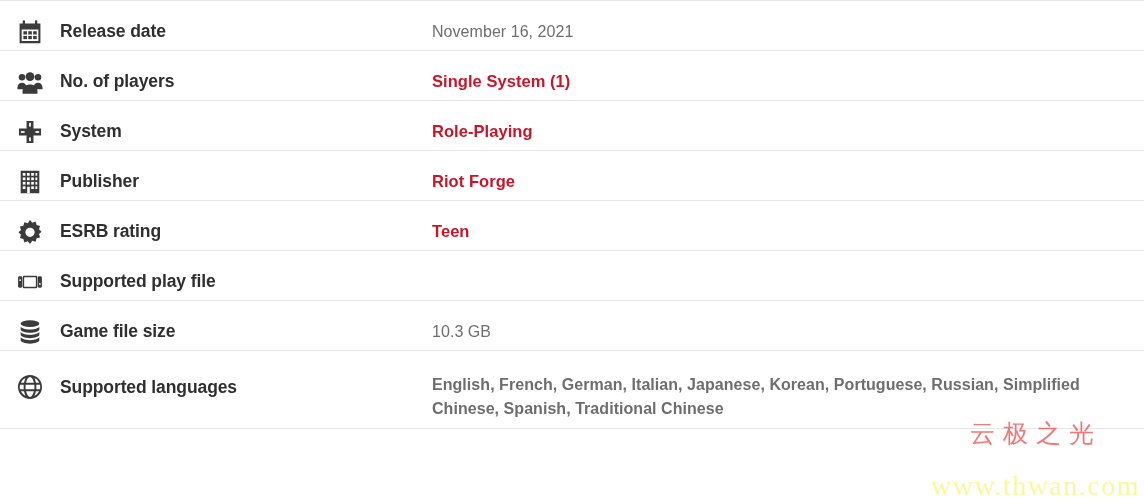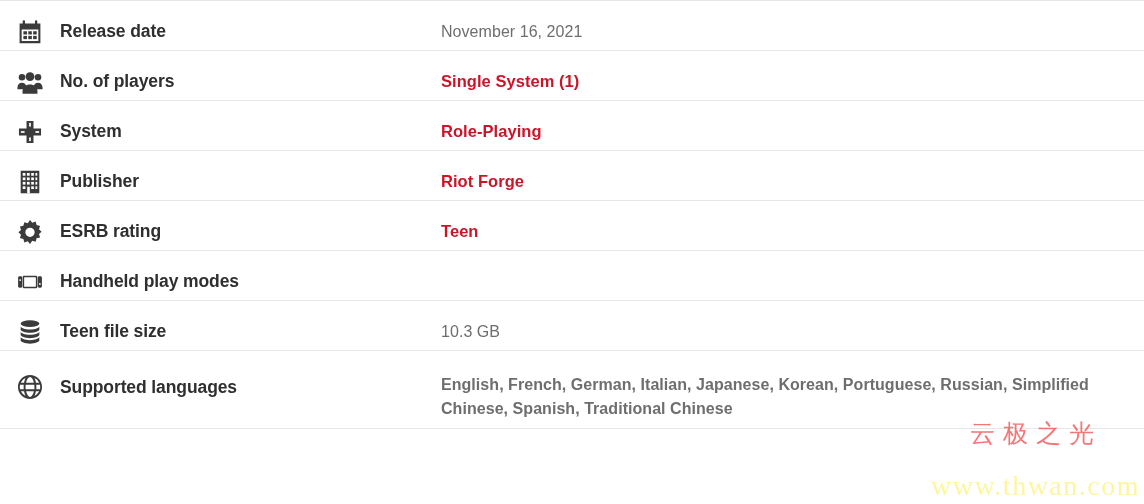--- a/index.html
+++ b/index.html
@@ -67,21 +67,20 @@
     height: 72px;
   }
 
   .cell-value {
     flex: 1 1 auto;
     font-size: 16px;
     color: #6e6e6e;
     line-height: 61px;
     height: 61px;
     letter-spacing: 0.05px;
-    margin-left: 9px;
   }
   .spec-row.tall .cell-value {
     line-height: 24px;
     height: auto;
     padding-top: 22px;
     font-weight: bold;
   }
 
   .cell-value a.link {
     color: #cc1429;
@@ -211,32 +210,32 @@
       <div class="cell-icon">
         <svg viewBox="0 0 24 24" aria-hidden="true">
           <rect x="1" y="6.8" width="3.9" height="10.4" rx="1.3"></rect>
           <rect x="19.1" y="6.8" width="3.9" height="10.4" rx="1.3"></rect>
           <rect x="5.3" y="6.3" width="13.4" height="11.4" rx="1.1"></rect>
           <rect x="6.6" y="7.6" width="10.8" height="8.8" rx="0.5" fill="#fff"></rect>
           <circle cx="2.9" cy="10.2" r="0.85" fill="#fff"></circle>
           <circle cx="21.1" cy="13.8" r="0.85" fill="#fff"></circle>
         </svg>
       </div>
-      <div class="cell-label">Handheld play modes</div>
+      <div class="cell-label">Supported play file</div>
     </div>
     <div class="spec-row">
       <div class="cell-icon">
         <svg viewBox="0 0 24 24" aria-hidden="true">
           <ellipse cx="12" cy="4.3" rx="8.6" ry="3.1"></ellipse>
           <path d="M3.4 6.6c0 1.7 3.9 3.1 8.6 3.1s8.6-1.4 8.6-3.1v3.1c0 1.7-3.9 3.1-8.6 3.1s-8.6-1.4-8.6-3.1V6.6z"></path>
           <path d="M3.4 11.5c0 1.7 3.9 3.1 8.6 3.1s8.6-1.4 8.6-3.1v3.1c0 1.7-3.9 3.1-8.6 3.1s-8.6-1.4-8.6-3.1v-3.1z"></path>
           <path d="M3.4 16.4c0 1.7 3.9 3.1 8.6 3.1s8.6-1.4 8.6-3.1v3.3c0 1.7-3.9 3.1-8.6 3.1s-8.6-1.4-8.6-3.1v-3.3z"></path>
         </svg>
       </div>
-      <div class="cell-label">Teen file size</div>
+      <div class="cell-label">Game file size</div>
       <div class="cell-value">10.3 GB</div>
     </div>
     <div class="spec-row tall">
       <div class="cell-icon">
         <svg viewBox="0 0 24 24" aria-hidden="true">
           <path d="M12 0.9C5.9 0.9 0.9 5.9 0.9 12S5.9 23.1 12 23.1 23.1 18.1 23.1 12 18.1 0.9 12 0.9zm0 1.9c1.4 0 2.9 2 3.6 5.2H8.4C9.1 4.8 10.6 2.8 12 2.8zM6.5 8H3.5a9.3 9.3 0 014.4-4.2A14 14 0 006.5 8zm-3.7 1.9h3.4a23 23 0 000 4.2H2.8a9.2 9.2 0 010-4.2zM3.5 16h3a14 14 0 001.4 4.2A9.3 9.3 0 013.5 16zm8.5 5.2c-1.4 0-2.9-2-3.6-5.2h7.2c-.7 3.2-2.2 5.2-3.6 5.2zM16 14.1H8a20 20 0 010-4.2h8a20 20 0 010 4.2zm.1 6.1a14 14 0 001.4-4.2h3a9.3 9.3 0 01-4.4 4.2zM17.8 14.1a23 23 0 000-4.2h3.4a9.2 9.2 0 010 4.2h-3.4zM17.5 8a14 14 0 00-1.4-4.2A9.3 9.3 0 0120.5 8h-3z"></path>
         </svg>
       </div>
       <div class="cell-label">Supported languages</div>
       <div class="cell-value">English, French, German, Italian, Japanese, Korean, Portuguese, Russian, Simplified Chinese, Spanish, Traditional Chinese</div>

